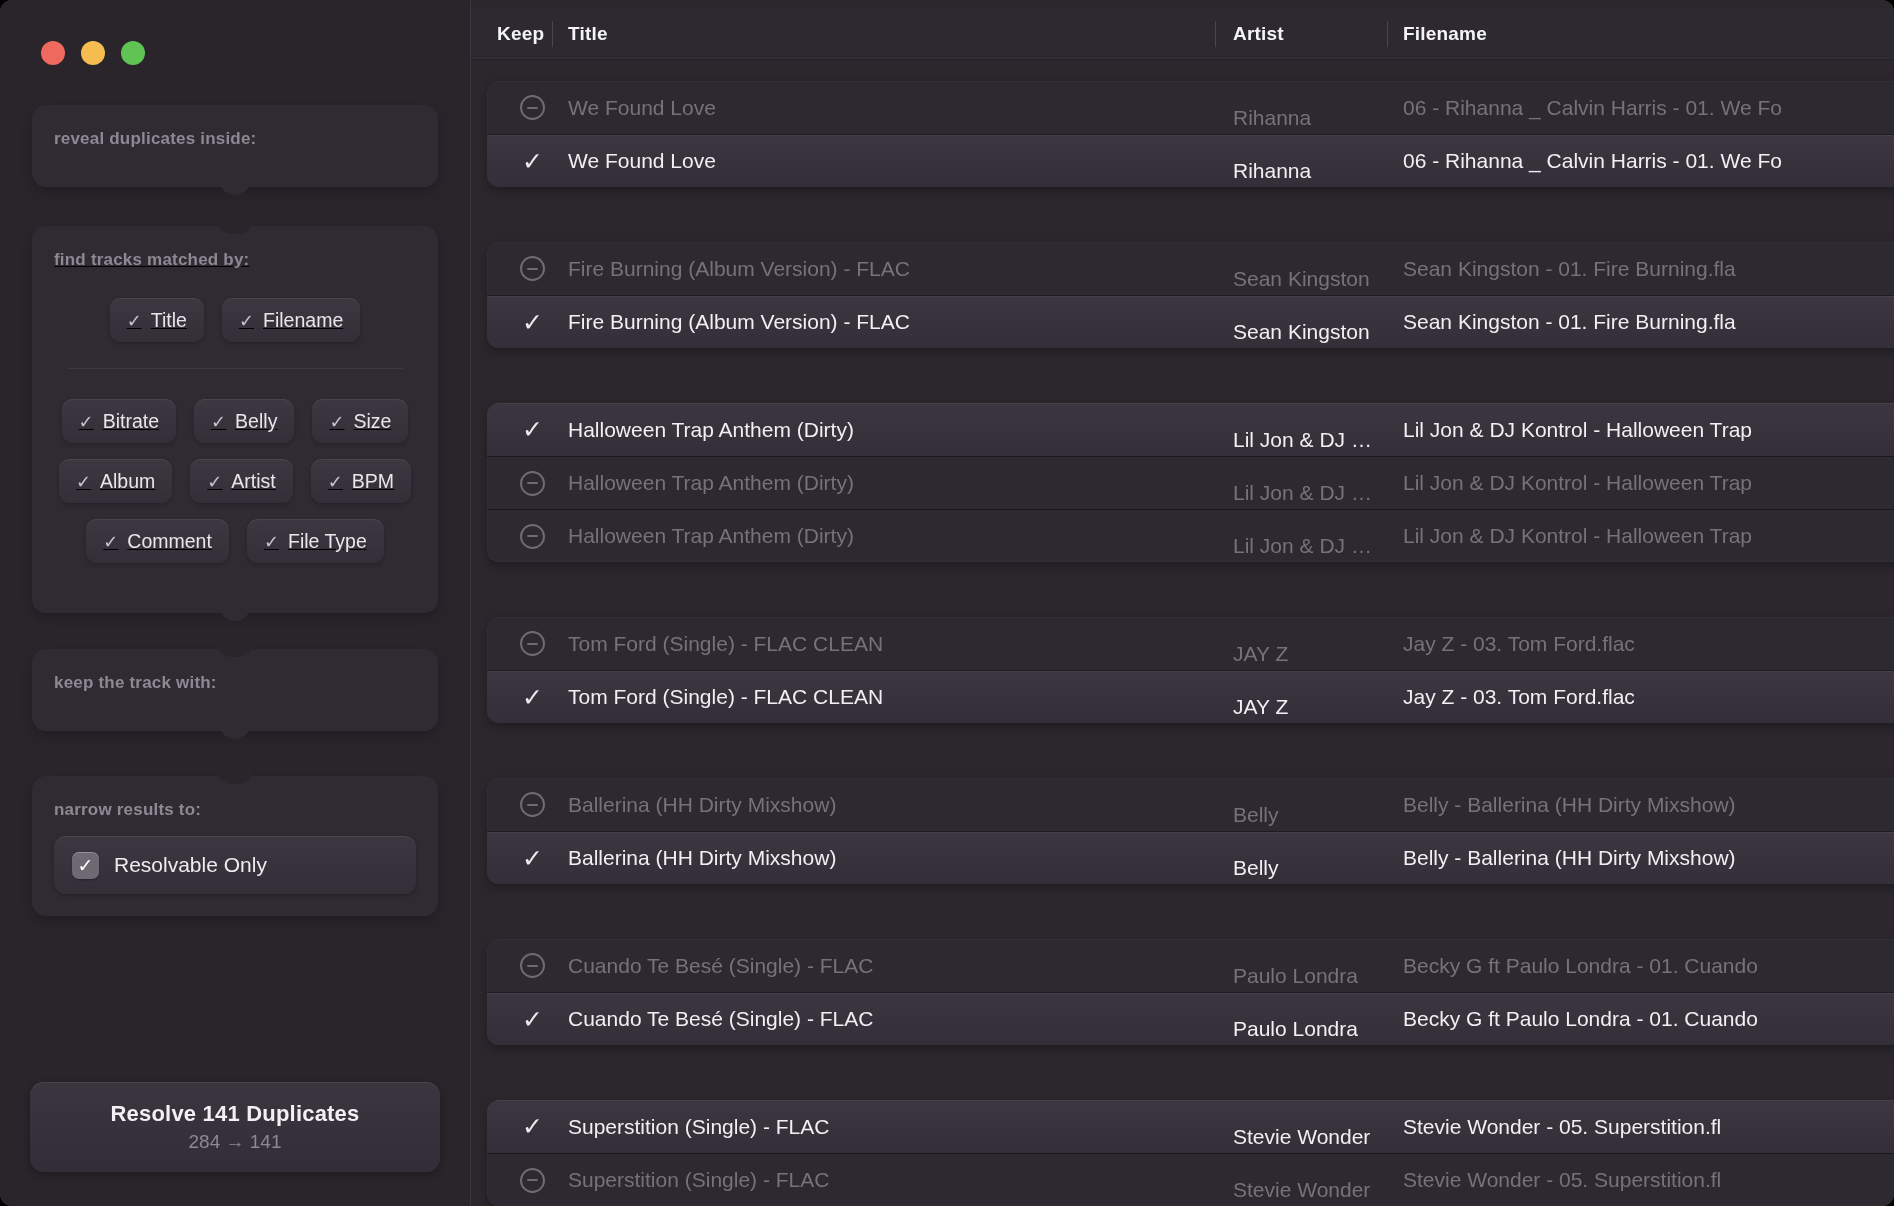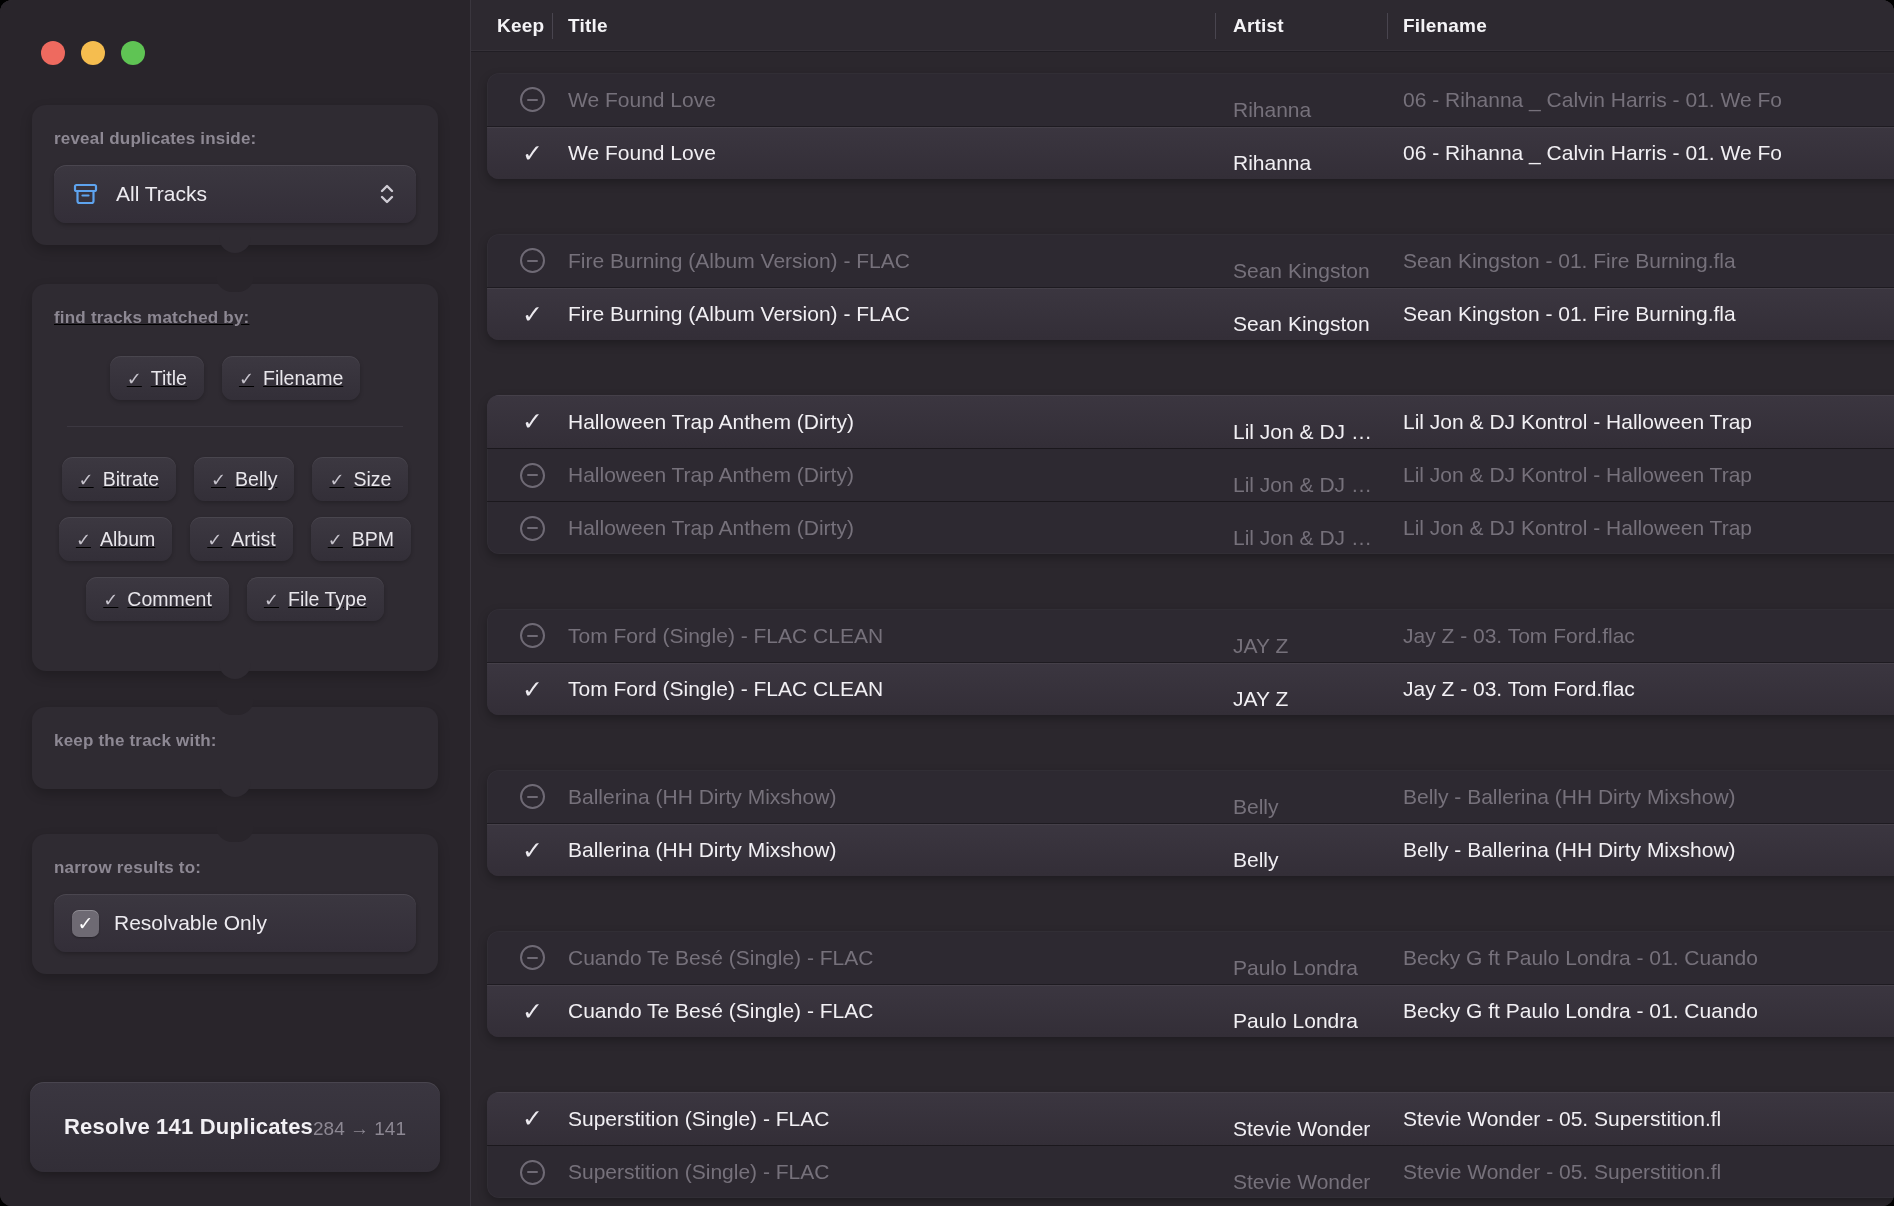--- a/index.html
+++ b/index.html
@@ -89,21 +89,21 @@
     cursor:pointer;
   }
   .checkbox-label { font-size:21px; font-weight:500; color:#edebf0; margin-left:15px; }
 
   
   .resolve-wrap { margin-top:auto; padding:0 30px 34px 30px; }
   .resolve-btn {
     width:100%; height:90px; border-radius:14px;
     background:linear-gradient(180deg,#3a3640 0%,#322e37 100%);
     box-shadow: inset 0 1px 0 rgba(255,255,255,0.08), 0 3px 8px rgba(0,0,0,0.3);
-    display:flex; flex-direction:row; align-items:center; justify-content:center;
+    display:flex; flex-direction:column; align-items:center; justify-content:center;
     cursor:pointer;
   }
   .resolve-title { font-size:22px; font-weight:700; color:#f2f0f4; letter-spacing:.2px; }
   .resolve-sub { font-size:19px; font-weight:500; color:#8d8893; margin-top:4px; }
 
   
   .panel-reveal { margin-top:40px; }
   .panel-match  { margin-top:35px; }
   .panel-keep   { margin-top:32px; }
   .panel-narrow { margin-top:41px; }
@@ -113,20 +113,21 @@
   .table-header {
     height:52px; min-height:52px;
     background:#2d2930;
     border-bottom:1px solid #211e24;
     box-shadow: inset 0 -1px 0 rgba(255,255,255,0.04);
     display:grid;
     grid-template-columns:71px 665px 170px 1fr;
     align-items:center;
     padding-left:26px;
     position:relative;
+    margin-top:8px;
   }
   .table-header .col-label { font-size:19px; font-weight:600; color:#f4f3f6; letter-spacing:.2px; }
   .header-sep { position:absolute; top:13px; width:1px; height:26px; background:#49454f; }
 
   .groups { flex:1; overflow:hidden; padding-top:21px; }
   .group {
     margin:0 -80px 55px 16px;
     background:#2d2931;
     border-radius:12px;
     overflow:hidden;
@@ -167,32 +168,20 @@
   <div class="sidebar">
 
     <div class="traffic-lights">
       <span class="traffic-dot" style="background:#ee6a5f"></span>
       <span class="traffic-dot" style="background:#f5bd4f"></span>
       <span class="traffic-dot" style="background:#5fc454"></span>
     </div>
 
     <div class="panel panel-reveal has-bump">
       <div class="panel-label">reveal duplicates inside:</div>
-      <div class="field">
-        <svg class="lead" width="27" height="27" viewBox="0 0 27 27" fill="none" stroke="#5ea3ee" stroke-width="2.2" stroke-linecap="round" stroke-linejoin="round">
-          <rect x="3" y="4" width="21" height="6" rx="1.6"></rect>
-          <path d="M5.5 10 v10 a2 2 0 0 0 2 2 h12 a2 2 0 0 0 2-2 v-10"></path>
-          <line x1="10.5" y1="14.5" x2="16.5" y2="14.5"></line>
-        </svg>
-        <span class="field-text">All Tracks</span>
-        <svg class="chevrons" width="18" height="24" viewBox="0 0 18 24" fill="none" stroke="#cfccd4" stroke-width="2.4" stroke-linecap="round" stroke-linejoin="round">
-          <polyline points="4,9 9,4 14,9"></polyline>
-          <polyline points="4,15 9,20 14,15"></polyline>
-        </svg>
-      </div>
     </div>
 
     <div class="panel panel-match match-panel has-notch has-bump">
       <div class="panel-label">find tracks matched by:</div>
       <div class="pill-rows-primary">
           <div class="pill-row">
             <span class="pill">
               <span class="tick">✓</span>
               <span class="pill-text">Title</span>
             </span>

